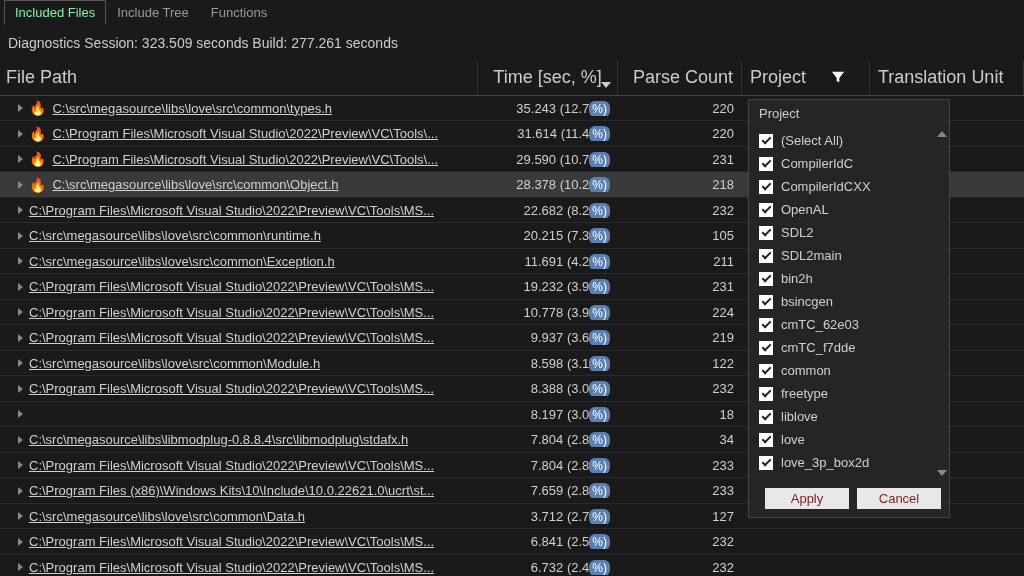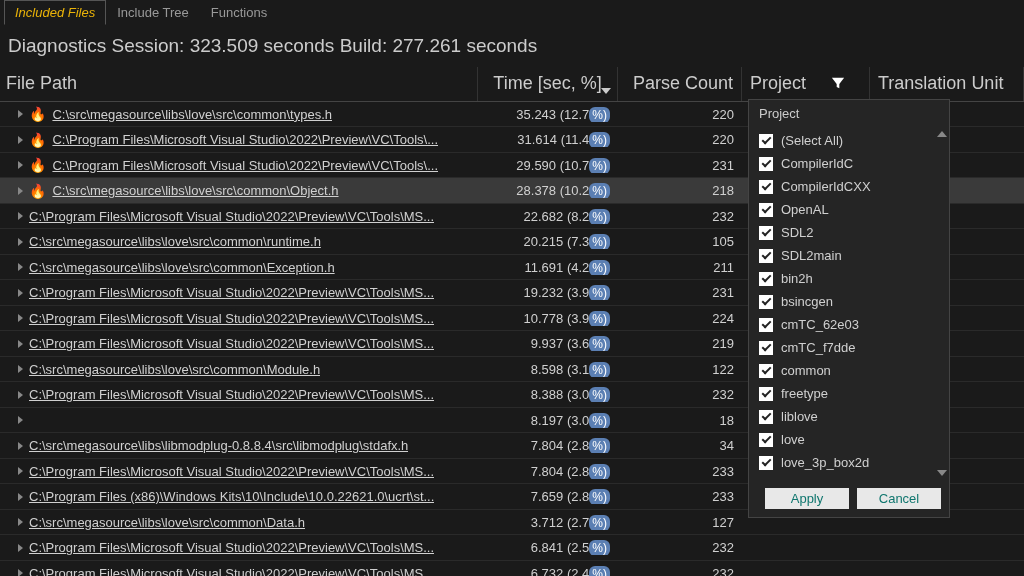--- a/index.html
+++ b/index.html
@@ -17,29 +17,28 @@
   padding: 0 4px;
   background: #1a1a1a;
 }
 .tab {
   padding: 4px 10px;
   color: #999;
   border: 1px solid transparent;
   cursor: pointer;
 }
 .tab.active {
-  color: #eab308;
+  color: #86efac;
   border: 1px solid #555;
   border-bottom: 1px solid #1a1a1a;
-  font-style: italic;
 }
 .status-bar {
   padding: 10px 8px;
   color: #ccc;
-  font-size: 19px;
+  font-size: 14px;
 }
 .grid-header {
   display: flex;
   border-bottom: 1px solid #444;
   font-size: 18px;
   color: #ccc;
 }
 .col {
   padding: 6px 8px;
   border-right: 1px solid #333;
@@ -190,21 +189,21 @@
 .scroll-arrow.up { border-bottom: 6px solid #888; top: 0; }
 .scroll-arrow.down { border-top: 6px solid #888; bottom: 0; }
 .filter-buttons {
   display: flex;
   gap: 8px;
   padding: 8px;
   justify-content: flex-end;
 }
 .filter-btn {
   background: #e8e8e8;
-  color: #0f766e;
+  color: #7f1d1d;
   border: none;
   padding: 3px 0;
   width: 84px;
   cursor: pointer;
   font-size: 13px;
 }
 </style>
 </head>
 <body>
 

